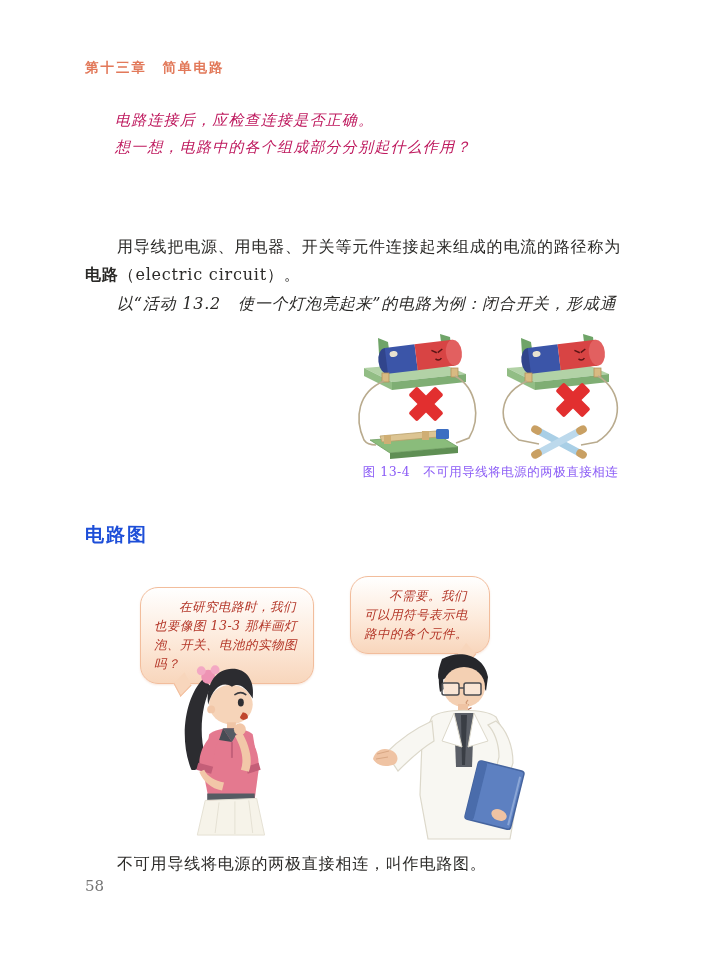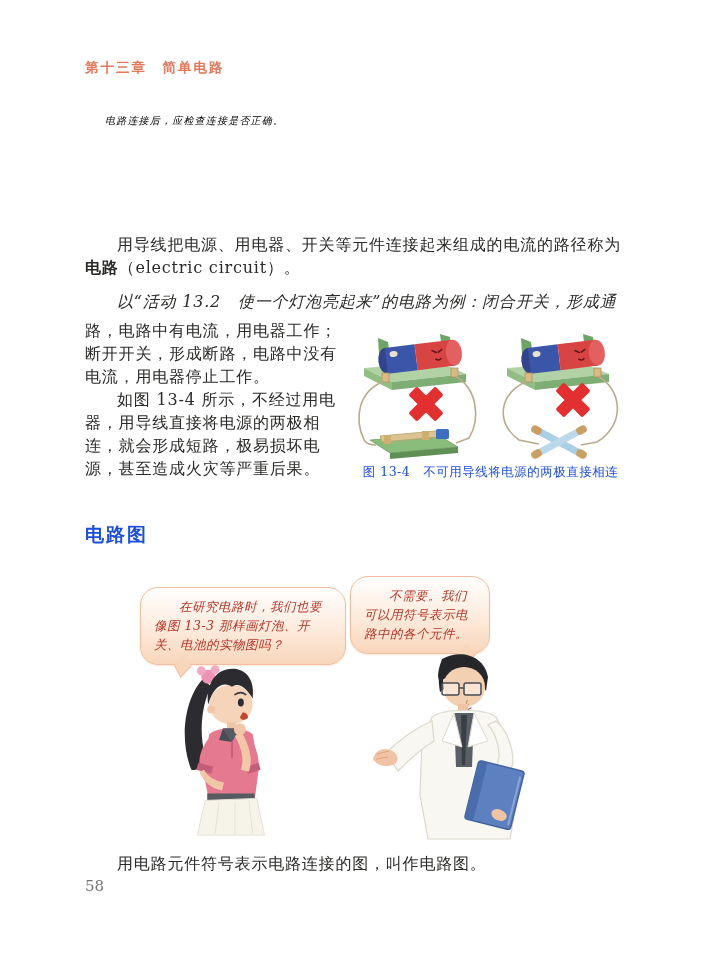--- a/index.html
+++ b/index.html
@@ -15,61 +15,61 @@
   }
   .chapter-header {
     position: absolute; left: 85px; top: 47px;
     font-family: "DejaVu Sans", "Liberation Sans", sans-serif;
     font-weight: bold; font-size: 13.5px; letter-spacing: 2px;
     color: #e2795a;
   }
   .kai {
     font-family: "DejaVu Serif", "Liberation Serif", serif;
     font-style: italic;
-    font-size: 10px; line-height: 27px; letter-spacing: 1.2px;
-    color: #000000;
+    font-size: 15px; line-height: 27px; letter-spacing: 1.2px;
+    color: #be185d;
   }
   .song {
     font-family: "DejaVu Serif", "Liberation Serif", serif;
-    font-size: 16px; line-height: 23px; letter-spacing: 0.8px;
+    font-size: 16px; line-height: 28px; letter-spacing: 0.8px;
     color: #2b2a28;
   }
   .indent { text-indent: 2em; }
   .intro-block { position: absolute; left: 85px; top: 95px; width: 540px; }
   .definition-block { position: absolute; left: 85px; top: 221px; width: 542px; }
   .definition-term { font-weight: bold; font-style: normal; }
   .example-line1 { position: absolute; left: 85px; top: 278px; width: 542px; font-style: italic; }
   .left-column { position: absolute; left: 85px; top: 307px; width: 268px; }
   .left-column p { margin: 0; }
   .figure-13-4 { position: absolute; left: 348px; top: 314px; width: 285px; }
   .figure-panels { display: flex; gap: 6px; }
   .figure-caption {
     margin-top: 4px; text-align: center;
-    font-size: 12.5px; letter-spacing: 0.5px; color: #1d4ed8;
+    font-size: 12.5px; letter-spacing: 0.5px; color: #8b5cf6;
     font-family: "DejaVu Serif", "Liberation Serif", serif;
   }
   .section-heading {
     position: absolute; left: 85px; top: 510px;
     font-family: "DejaVu Sans", "Liberation Sans", sans-serif;
     font-weight: bold; font-size: 19px; letter-spacing: 2px; color: #1d4ed8;
   }
   .speech-bubble {
     position: absolute;
     border: 1px solid #f2bd9c;
     border-radius: 18px;
     background: linear-gradient(180deg, #ffffff 0%, #fdeadb 55%, #f8d6bc 100%);
     padding: 9px 13px 10px 13px;
     font-family: "DejaVu Serif", "Liberation Serif", serif;
     font-style: italic;
     font-size: 12.5px; line-height: 19px; letter-spacing: 0.5px;
     color: #b33527;
     text-indent: 2em;
     box-shadow: 0 1px 2px rgba(225,160,120,0.25);
   }
-  .bubble-girl { left: 140px; top: 575px; width: 206px; }
+  .bubble-girl { left: 140px; top: 575px; width: 174px; }
   .bubble-man  { left: 350px; top: 564px; width: 140px; }
   .bubble-tail {
     position: absolute; width: 15px; height: 15px;
     background: #f8d6bc;
     border-right: 1px solid #f2bd9c;
     border-bottom: 1px solid #f2bd9c;
   }
   .tail-girl { left: 34px; bottom: -8.5px; transform: rotate(62deg) skew(18deg); }
   .tail-man  { left: 108px; bottom: -8.5px; transform: rotate(48deg) skew(10deg); }
   .character { position: absolute; }
@@ -84,32 +84,29 @@
 </style>
 </head>
 <body>
 
 <div class="page">
 
   <div class="chapter-header">第十三章　简单电路</div>
 
   <div class="intro-block">
     <p class="kai indent">电路连接后，应检查连接是否正确。</p>
+    <p class="kai indent">想一想，电路中的各个组成部分分别起什么作用？</p>
   </div>
 
   <div class="definition-block song indent">
     <span>用导线把电源、用电器、开关等元件连接起来组成的电流的路径称为</span><span class="definition-term">电路</span><span>（electric circuit）。</span>
   </div>
 
   <div class="example-line1 song indent">以“活动 13.2　使一个灯泡亮起来”的电路为例：闭合开关，形成通</div>
 
-  <div class="left-column">
-    <p class="song">路，电路中有电流，用电器工作；断开开关，形成断路，电路中没有电流，用电器停止工作。</p>
-    <p class="song indent">如图 13-4 所示，不经过用电器，用导线直接将电源的两极相连，就会形成短路，极易损坏电源，甚至造成火灾等严重后果。</p>
-  </div>
 
   <div class="figure-13-4">
     <div class="figure-panels">
 
       <svg width="137" height="134" viewBox="0 0 137 134">
         <polygon points="30,12 40,16 44,46 32,44" fill="#6fa468"></polygon>
         <polygon points="92,8 102,11 106,40 96,40" fill="#6fa468"></polygon>
         <polygon points="16,42 90,36 118,48 44,56" fill="#b2d2a6"></polygon>
         <polygon points="44,56 118,48 118,56 44,64" fill="#7fae74"></polygon>
         <polygon points="16,42 44,56 44,64 16,50" fill="#92bd85"></polygon>
@@ -245,18 +242,18 @@
     <path d="M124,76 C134,84 141,100 141,118 L130,152 L118,148 L127,112 C127,98 122,86 116,80 Z" fill="#f8f7f2" stroke="#dcd8ca" stroke-width="1.2"></path>
     <g transform="rotate(14 122 150)">
       <rect x="99" y="120" width="47" height="60" rx="3" fill="#5d80c1" stroke="#44639e" stroke-width="1.5"></rect>
       <rect x="99" y="120" width="9" height="60" rx="3" fill="#4a6cab"></rect>
       <line x1="143" y1="126" x2="143" y2="176" stroke="#8ba6d6" stroke-width="2"></line>
     </g>
     <ellipse cx="127" cy="170" rx="8" ry="5.5" fill="#efc3a3" transform="rotate(22 127 170)"></ellipse>
   </svg>
 
   <div class="closing-block">
-    <p class="song indent">用电路元件符号表示电路连接的图，叫作电路图。</p>
+    <p class="song indent">不可用导线将电源的两极直接相连，叫作电路图。</p>
   </div>
 
   <div class="page-number">58</div>
 
 </div>
 
 </body></html>

